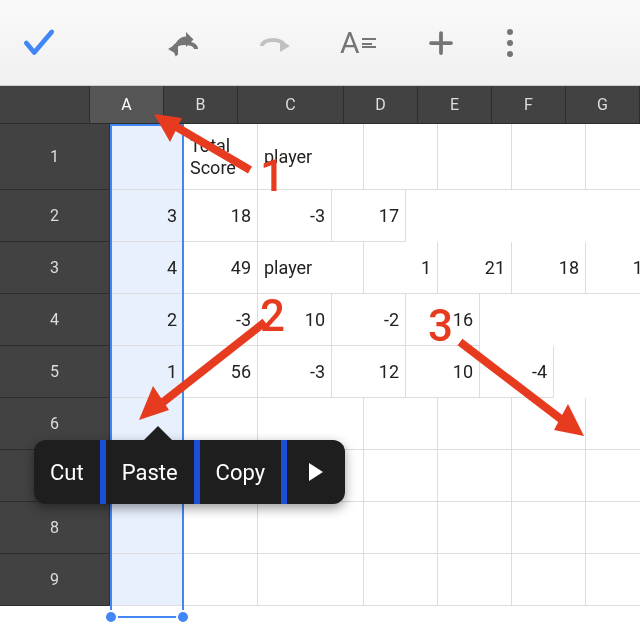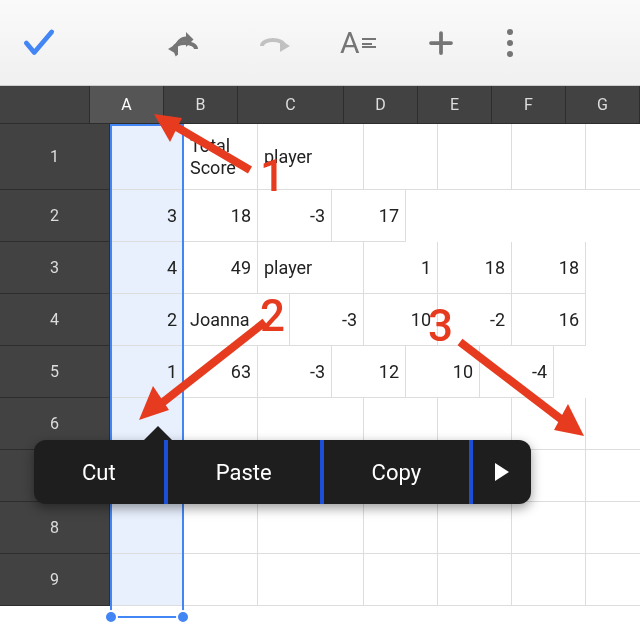--- a/index.html
+++ b/index.html
@@ -140,22 +140,22 @@
     left: 110px;
     border: 14px solid transparent;
     border-bottom-color: #1e1e1e;
     border-top: none;
   }
   .cm-item {
     display: flex;
     align-items: center;
     justify-content: center;
     font-size: 22px;
-    padding: 0 48px;
-    border-right: 4px solid #1d4ed8;
+    padding: 0 16px;
+    border-right: 6px solid #1d4ed8;
   }
   .cm-item:last-child { border-right: none; padding: 0 22px; }
   .ann-num {
     color: #e63b1f;
     font-size: 44px;
     font-weight: 500;
     position: absolute;
   }
   .arrow-svg { position: absolute; }
 </style>
@@ -234,36 +234,36 @@
       <div class="cell num wD">18</div>
       <div class="cell num wF">-3</div>
       <div class="cell num wG">17</div>
     </div>
     <div class="row">
       <div class="rowh">3</div>
       <div class="cell sel num wA">4</div>
       <div class="cell num wB">49</div>
       <div class="cell txt wC">player</div>
       <div class="cell num wD">1</div>
+      <div class="cell num wE">21</div>
       <div class="cell num wF">18</div>
       <div class="cell num wG">18</div>
     </div>
     <div class="row">
       <div class="rowh">4</div>
       <div class="cell sel num wA">2</div>
-      <div class="cell txt wC">Joanna</div>
       <div class="cell num wD">-3</div>
       <div class="cell num wE">10</div>
       <div class="cell num wF">-2</div>
       <div class="cell num wG">16</div>
     </div>
     <div class="row">
       <div class="rowh">5</div>
       <div class="cell sel num wA">1</div>
-      <div class="cell num wB">63</div>
+      <div class="cell num wB">56</div>
       <div class="cell num wD">-3</div>
       <div class="cell num wE">12</div>
       <div class="cell num wF">10</div>
       <div class="cell num wG">-4</div>
     </div>
     <div class="row">
       <div class="rowh">6</div>
       <div class="cell sel wA"></div>
       <div class="cell wB"></div>
       <div class="cell wC"></div>

